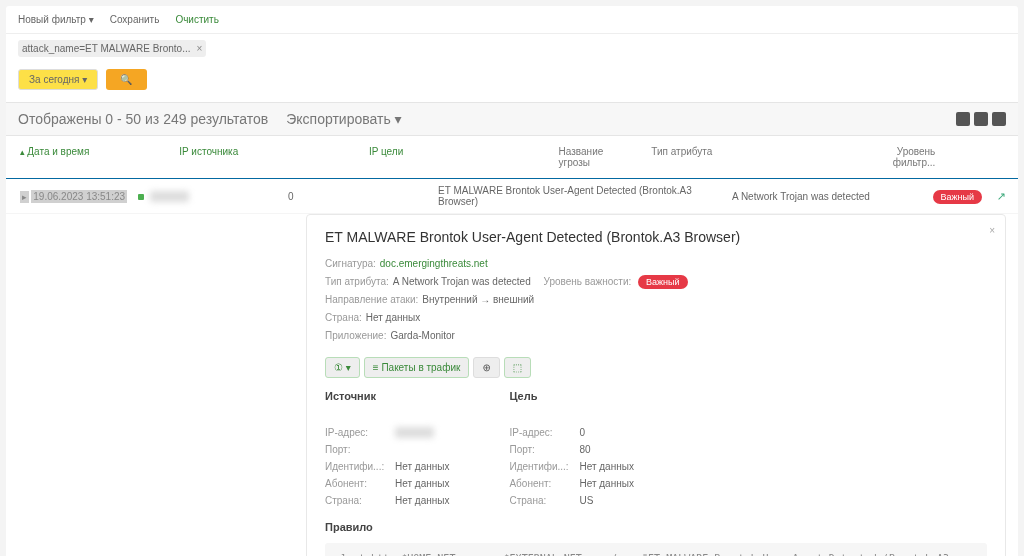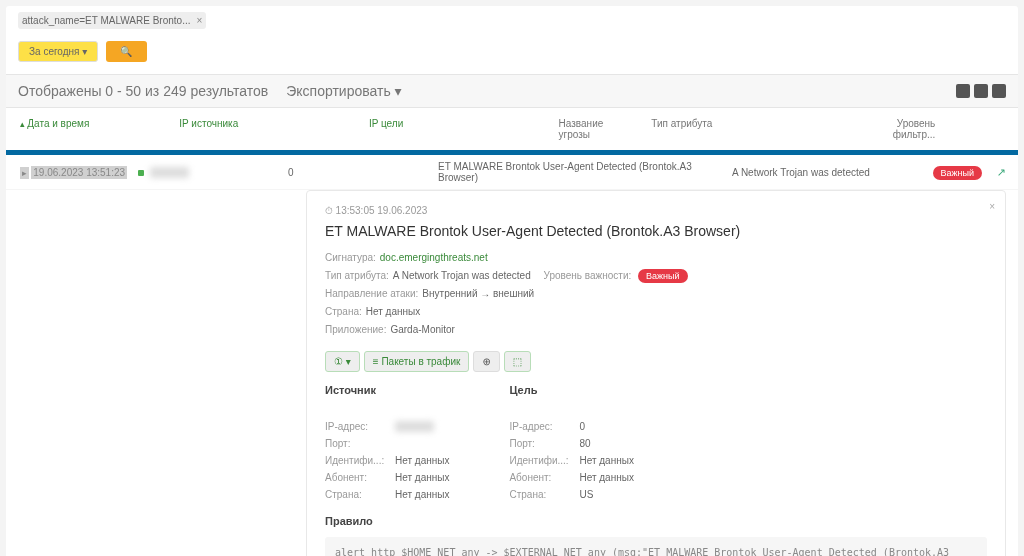--- a/index.html
+++ b/index.html
@@ -11,21 +11,21 @@
 .tagbar { padding: 6px 12px; display: flex; gap: 8px; }
 .tag { background: #eee; border-radius: 3px; padding: 3px 4px; font-size: 10px; color: #666; display: inline-flex; align-items: center; gap: 6px; }
 .tag .x { color: #888; cursor: pointer; }
 .searchbar { padding: 6px 12px 12px; display: flex; gap: 8px; align-items: center; }
 .dropdown-btn { background: #fde047; border: 1px solid #ddd; border-radius: 3px; padding: 4px 10px; font-size: 10px; color: #666; cursor: pointer; }
 .search-btn { background: #f5a623; border: none; border-radius: 3px; padding: 5px 14px; cursor: pointer; color: #fff; font-size: 10px; }
 .resultsbar { background: #f7f7f7; padding: 8px 12px; display: flex; justify-content: space-between; align-items: center; border-top: 1px solid #e5e5e5; border-bottom: 1px solid #e5e5e5; }
 .resultsbar-left { display: flex; gap: 18px; font-size: 14px; color: #777; }
 .viewicons { display: flex; gap: 4px; }
 .viewicons span { width: 14px; height: 14px; background: #555; display: inline-block; border-radius: 2px; }
-.table-head { display: flex; padding: 10px 12px; font-size: 10px; color: #777; border-bottom: 5px solid #0369a1; gap: 48px; }
+.table-head { display: flex; padding: 10px 12px; font-size: 10px; color: #777; border-bottom: 1px solid #0369a1; gap: 48px; }
 .col-date { width: 120px; }
 .col-src { width: 150px; }
 .col-tgt { width: 150px; }
 .col-threat { flex: 1; }
 .col-class { width: 180px; }
 .col-level { width: 70px; text-align: right; }
 .col-link { width: 24px; text-align: right; }
 .table-head .col-date, .table-head .col-src, .table-head .col-tgt { color: #3a8a3a; }
 .row { display: flex; padding: 6px 12px; font-size: 10px; color: #666; align-items: center; border-bottom: 1px solid #f5f5f5; }
 .row .col-date { color: #888; }
@@ -50,20 +50,25 @@
 .detail-cols .kv .k { color: #999; display: inline-block; width: 70px; }
 .rule-box { background: #f6f6f6; border-radius: 3px; padding: 10px; margin-top: 10px; font-size: 10px; color: #888; font-family: monospace; }
 .section-h { font-size: 11px; color: #444; margin-top: 12px; font-weight: bold; }
 .close-btn { position: absolute; top: 10px; right: 10px; color: #aaa; cursor: pointer; }
 .caret { font-size: 9px; margin-left: 2px; }
 </style>
 </head>
 <body>
 
 <div class="page">
+  <div class="topbar">
+    <a>Новый фильтр ▾</a>
+    <a>Сохранить</a>
+    <a class="green">Очистить</a>
+  </div>
   <div class="tagbar">
     <span class="tag">
       <span>attack_name=ET MALWARE Bronto...</span>
       <span class="x">×</span>
     </span>
   </div>
   <div class="searchbar">
     <button class="dropdown-btn">За сегодня ▾</button>
     <button class="search-btn">🔍</button>
   </div>
@@ -96,21 +101,20 @@
     <div class="col-tgt">0</div>
     <div class="col-threat">ET MALWARE Brontok User-Agent Detected (Brontok.A3 Browser)</div>
     <div class="col-class">A Network Trojan was detected</div>
     <div class="col-level"><span class="badge">Важный</span></div>
     <div class="col-link"><span class="linkicon">↗</span></div>
   </div>
     </div>
 
   <div class="detail-panel">
     <span class="close-btn">×</span>
-    <div class="detail-time">⏱ 13:53:05   19.06.2023</div>
     <div class="detail-title">ET MALWARE Brontok User-Agent Detected (Brontok.A3 Browser)</div>
     <div class="detail-meta">
       <div><span class="lbl">Сигнатура:</span><span class="grn">doc.emergingthreats.net</span></div>
       <div><span class="lbl">Тип атрибута:</span><span>A Network Trojan was detected</span>
         <span class="badge-inline"><span class="lbl">Уровень важности:</span> <span class="badge">Важный</span></span>
       </div>
       <div><span class="lbl">Направление атаки:</span><span>Внутренний → внешний</span></div>
       <div><span class="lbl">Страна:</span><span>Нет данных</span></div>
       <div><span class="lbl">Приложение:</span><span>Garda-Monitor</span></div>
     </div>

